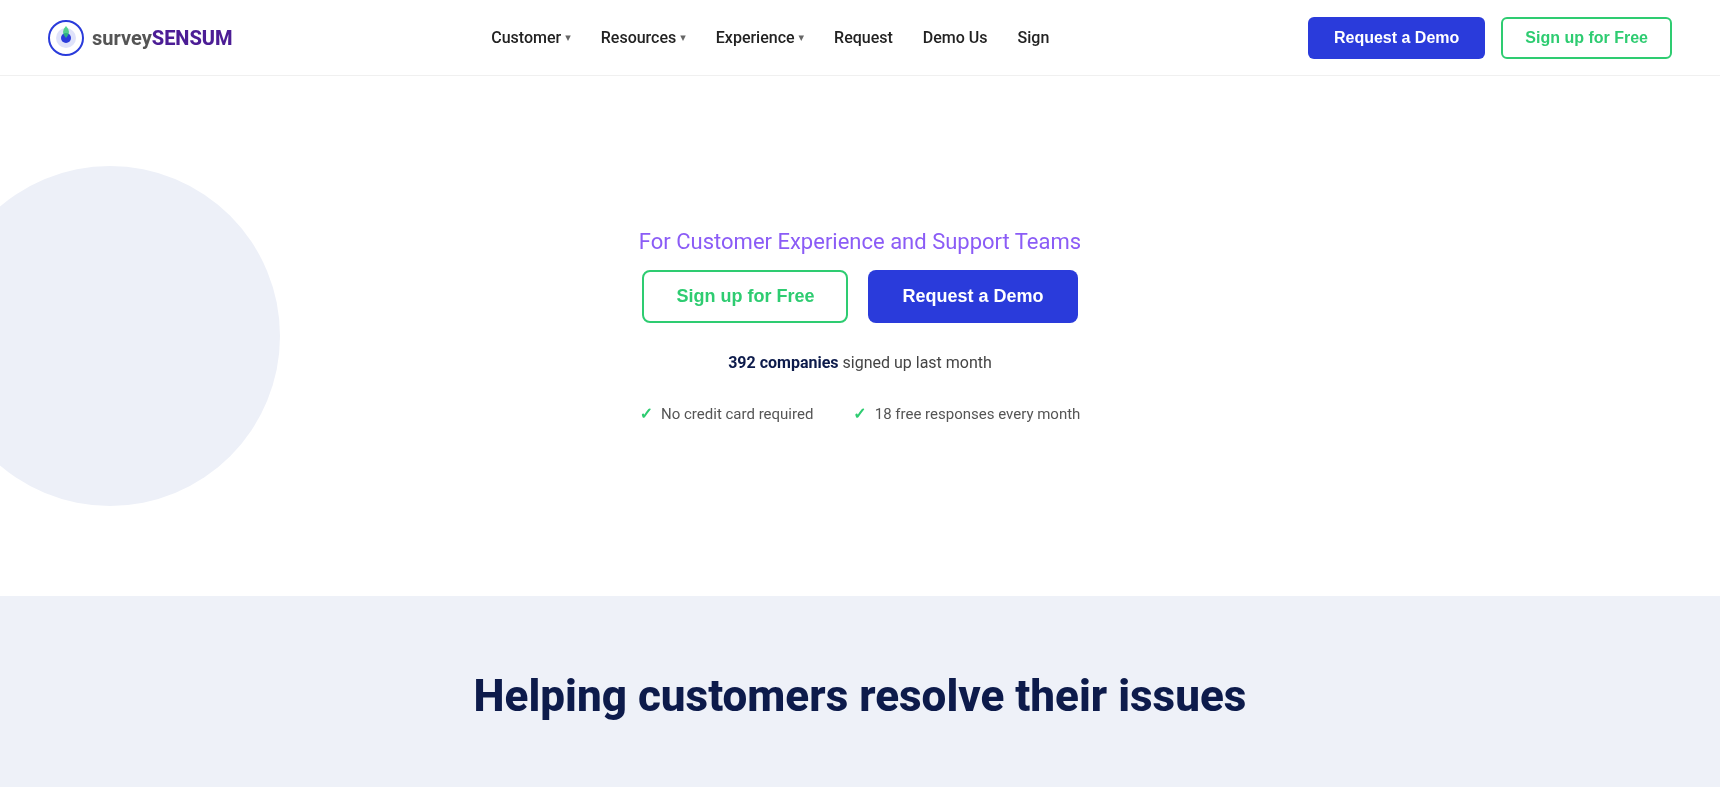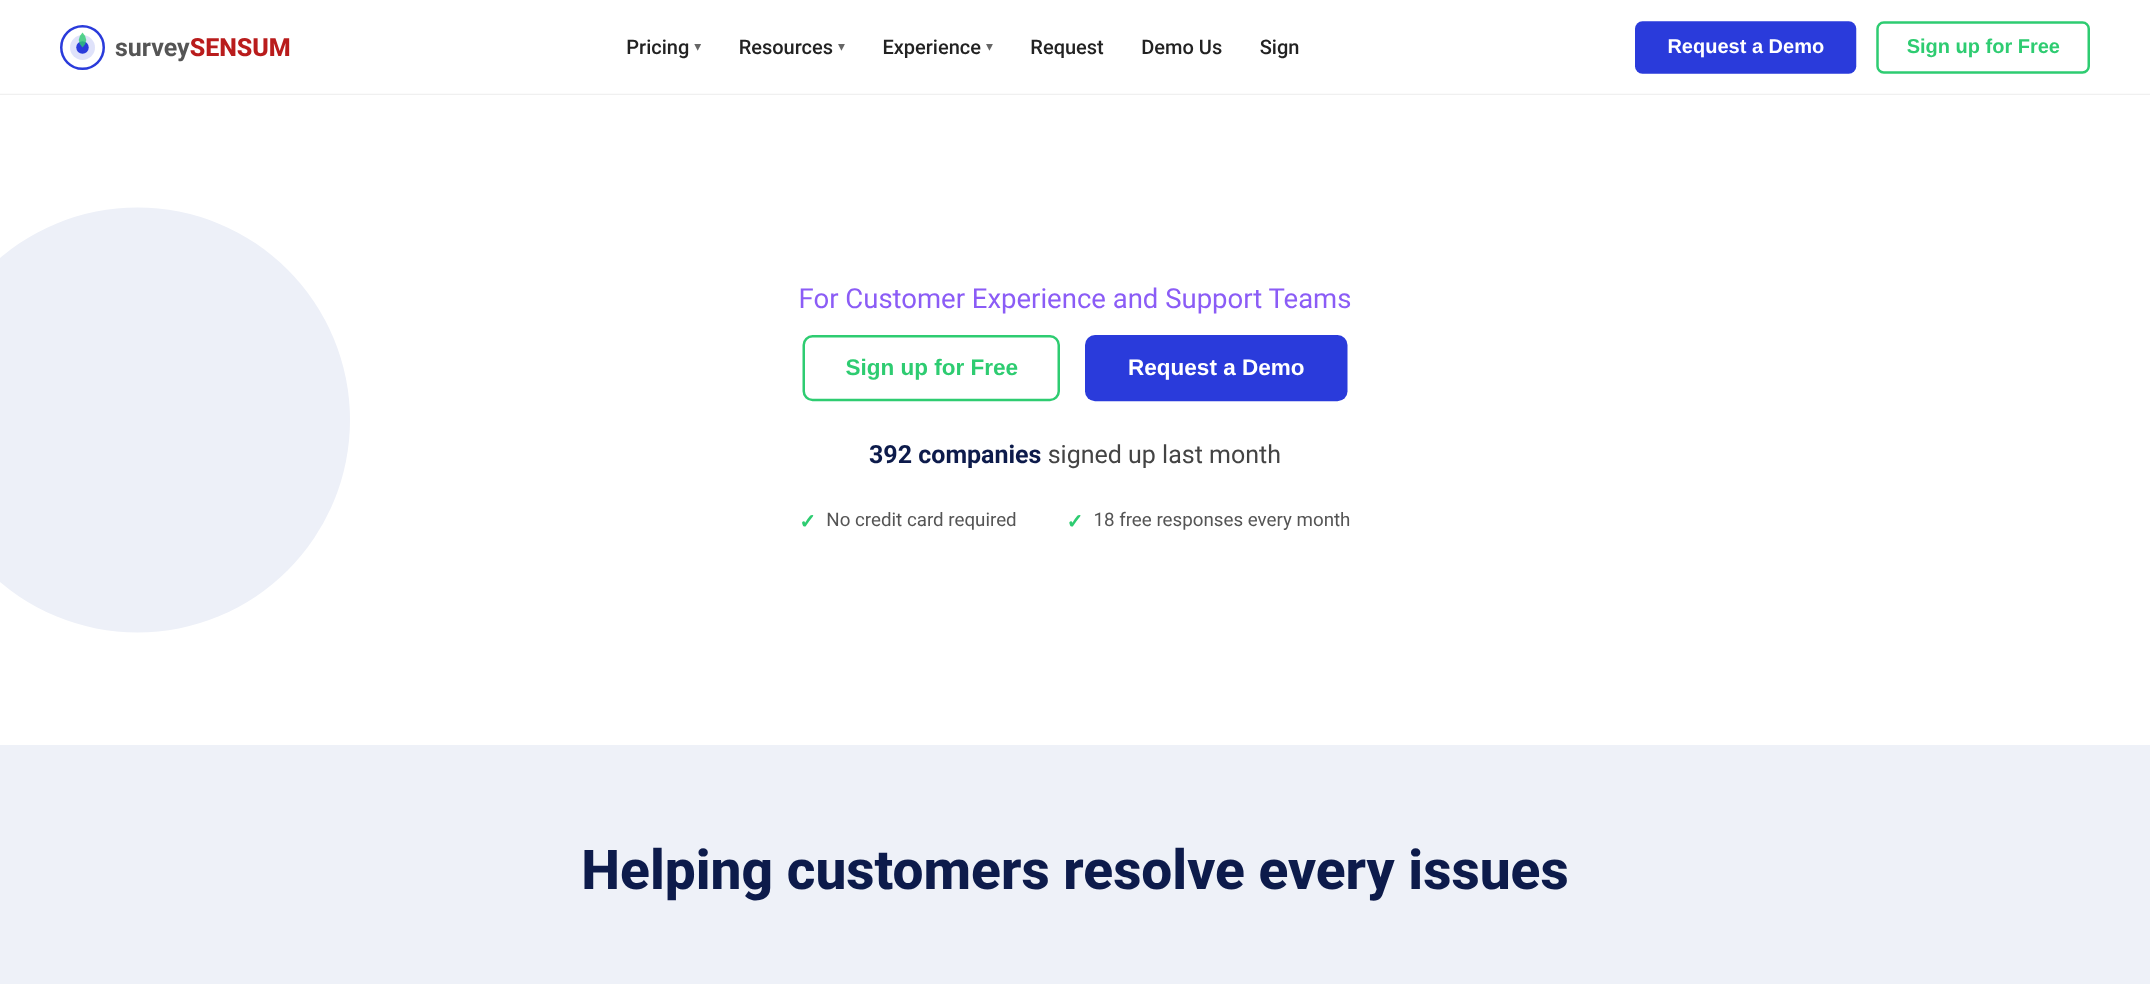--- a/index.html
+++ b/index.html
@@ -17,21 +17,21 @@
       position: sticky; top: 0; z-index: 100;
     }
     .nav-logo {
       display: flex; align-items: center; gap: 8px;
       font-size: 20px; font-weight: 700; color: #1a1a2e; text-decoration: none;
     }
     .logo-icon {
       width: 36px; height: 36px;
     }
     .logo-survey { font-weight: 700; color: #555; }
-    .logo-sensum { font-weight: 800; color: #b91c1c; }
+    .logo-sensum { font-weight: 800; color: #4c1d95; }
 
     .nav-links {
       display: flex; align-items: center; gap: 6px;
       list-style: none;
     }
     .nav-links li a {
       display: flex; align-items: center; gap: 4px;
       font-size: 16px; color: #222; text-decoration: none; padding: 8px 12px;
       font-weight: 500;
     }
@@ -85,21 +85,21 @@
     }
     .btn-hero-signup {
       background: transparent; color: #2ecc71; border: 2px solid #2ecc71; border-radius: 8px;
       padding: 14px 32px; font-size: 18px; font-weight: 600; cursor: pointer;
     }
     .btn-hero-demo {
       background: #2a3bdb; color: #fff; border: none; border-radius: 8px;
       padding: 16px 34px; font-size: 18px; font-weight: 600; cursor: pointer;
     }
     .hero-social-proof {
-      font-size: 20px; color: #444; margin-bottom: 32px;
+      font-size: 16px; color: #444; margin-bottom: 32px;
     }
     .hero-social-proof strong { color: #0d1b4b; font-weight: 700; }
     .hero-checks {
       display: flex; align-items: center; justify-content: center; gap: 40px;
     }
     .check-item {
       display: flex; align-items: center; gap: 8px;
       font-size: 15px; color: #555;
     }
     .check-icon { color: #2ecc71; font-size: 16px; font-weight: 700; }
@@ -127,21 +127,21 @@
       <path d="M18 6 Q24 12 18 18 Q12 12 18 6" fill="#2ecc71" opacity="0.8"></path>
     </svg>
     <span>
       <span class="logo-survey">survey</span><span class="logo-sensum">SENSUM</span>
     </span>
   </a>
 
   <ul class="nav-links">
     <li>
       <a href="#">
-        <span>Pricing</span>
+        <span>Customer</span>
         <span class="chevron">▾</span>
       </a>
     </li>
     <li>
       <a href="#">
         <span>Resources</span>
         <span class="chevron">▾</span>
       </a>
     </li>
     <li>
@@ -191,14 +191,14 @@
       </div>
       <div class="check-item">
         <span class="check-icon">✓</span>
         <span>18 free responses every month</span>
       </div>
     </div>
   </div>
 </section>
 
 <section class="lower-section">
-  <h2 class="lower-title">Helping customers resolve every issues</h2>
+  <h2 class="lower-title">Helping customers resolve their issues</h2>
 </section>
 
 </body></html>

